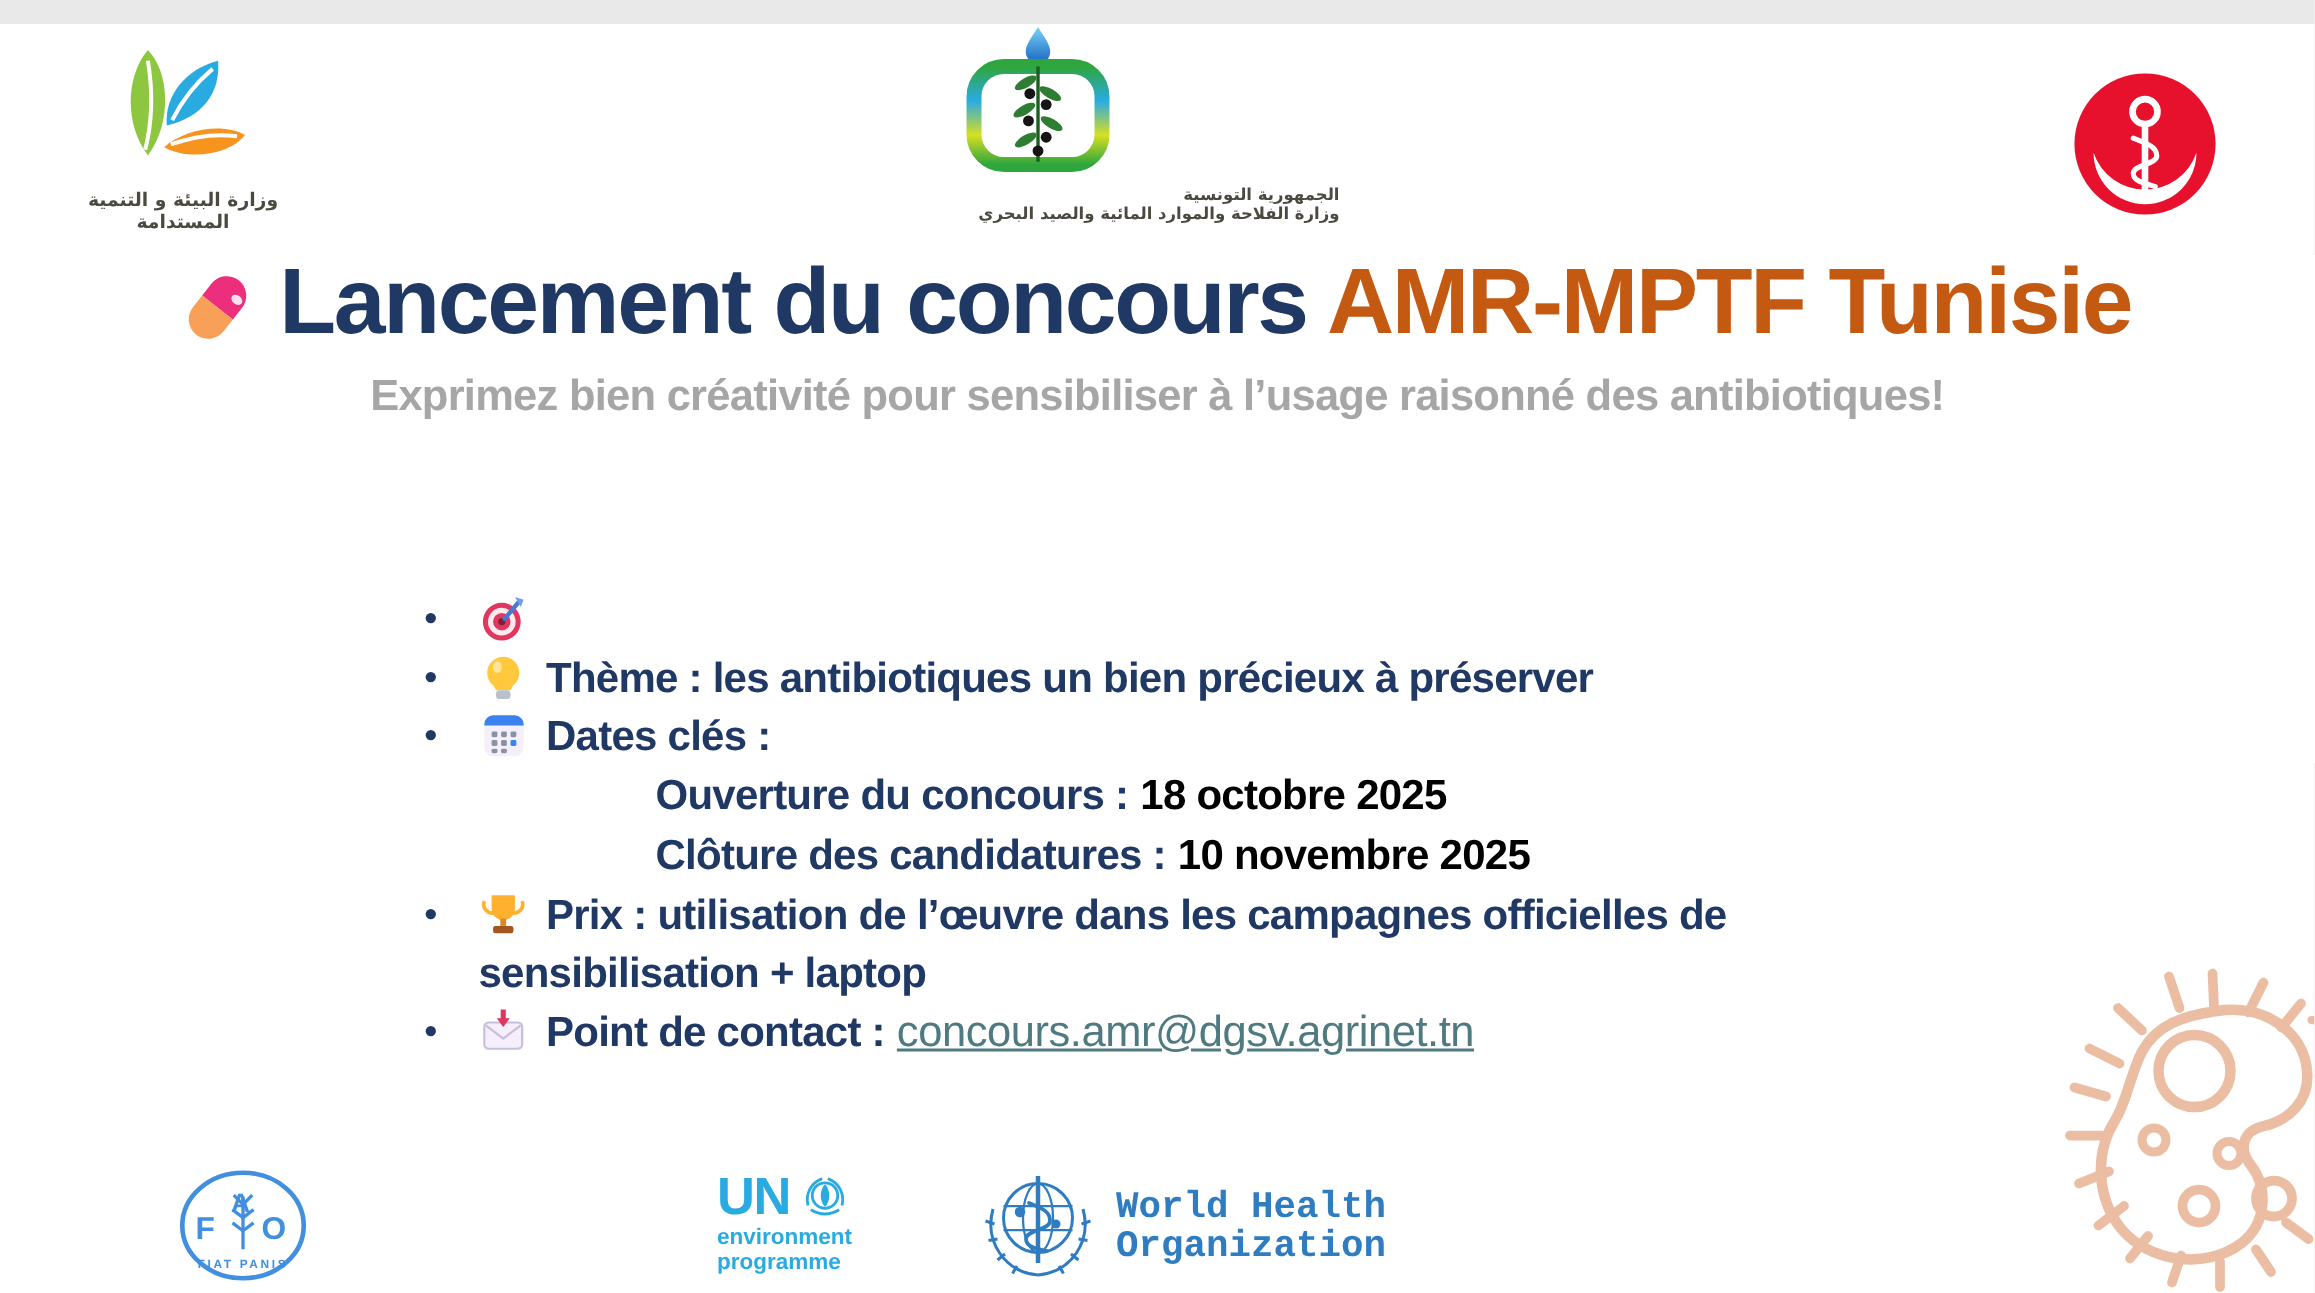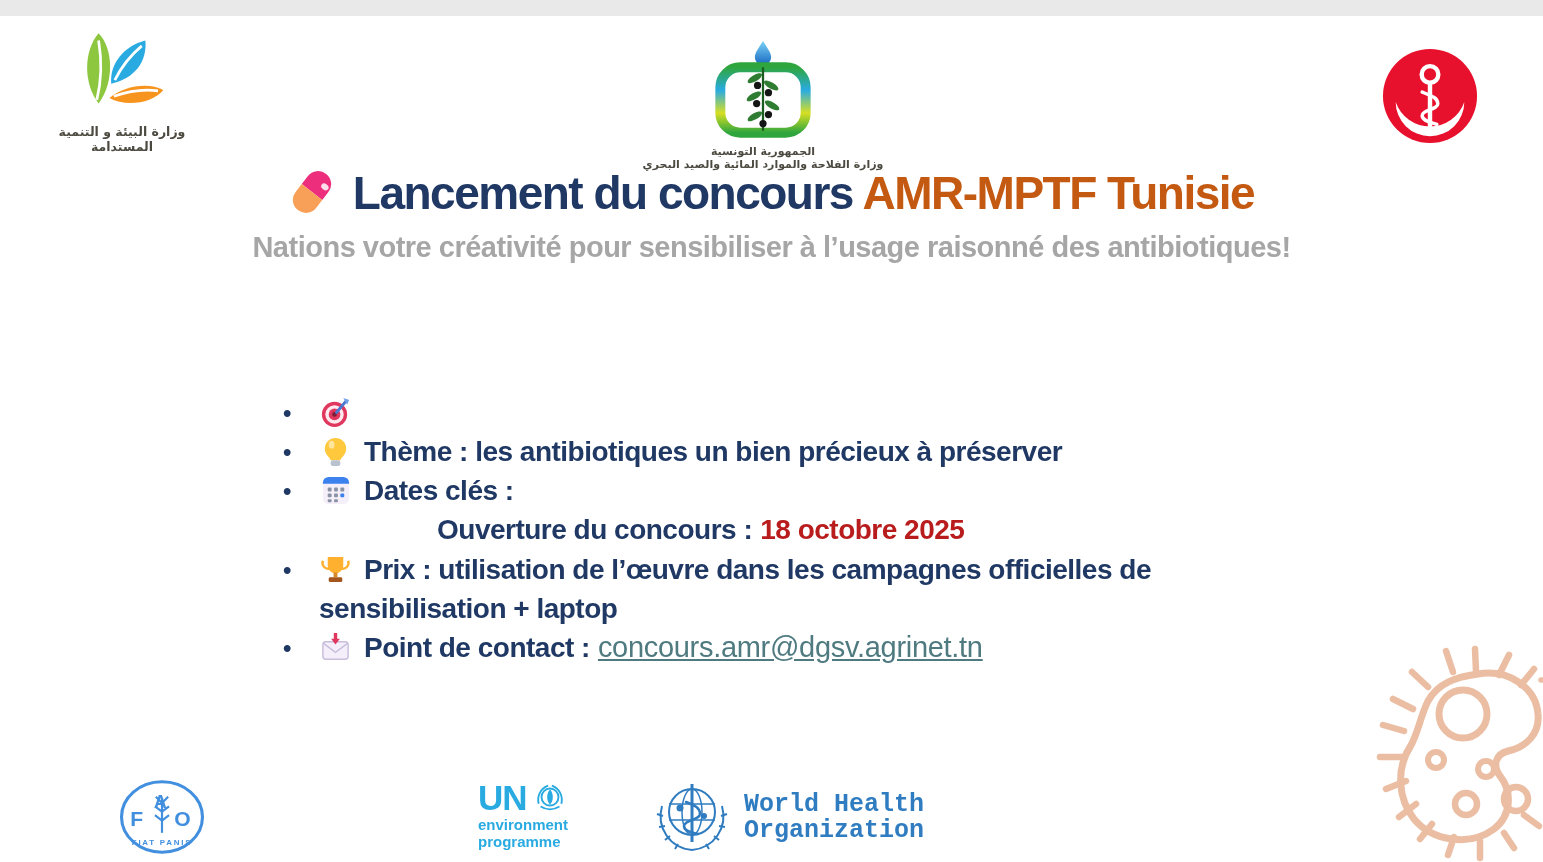--- a/index.html
+++ b/index.html
@@ -5,44 +5,44 @@
   html,body{margin:0;padding:0;background:#e9e9e9;}
   .slide{
     position:relative;width:1543px;height:862px;background:#ffffff;
     overflow:hidden;font-family:"Liberation Sans",sans-serif;
     margin:16px auto;
   }
   
   .logo-env{position:absolute;left:42px;top:10px;width:160px;text-align:center;}
   .logo-env .caption{display:block;margin-top:2px;font-family:"DejaVu Sans",sans-serif;
     font-size:12.5px;font-weight:bold;color:#4c4a40;direction:rtl;}
-  .logo-agri{position:absolute;left:633px;top:24px;width:260px;text-align:center;}
+  .logo-agri{position:absolute;left:633px;top:1px;width:260px;}
   .logo-agri .caption1{display:block;margin-top:1px;font-family:"DejaVu Sans",sans-serif;
     font-size:11px;font-weight:bold;color:#4c4a40;direction:rtl;}
   .logo-agri .caption2{display:block;font-family:"DejaVu Sans",sans-serif;
     font-size:11px;font-weight:bold;color:#4c4a40;direction:rtl;}
   .logo-vet{position:absolute;left:1381px;top:31px;width:98px;height:98px;}
 
   
   .title-block{position:absolute;left:0;right:0;top:152px;text-align:center;}
-  .title-line1{font-size:46px;font-weight:bold;letter-spacing:-1.5px;color:#1f3864;line-height:1.1;}
+  .title-line1{font-size:62px;font-weight:bold;letter-spacing:-1.5px;color:#1f3864;line-height:1.1;}
   .title-line1 .accent{color:#c45911;}
   .pill-wrap{display:inline-block;width:46px;height:46px;vertical-align:-6px;margin-right:18px;}
   .title-line2{font-size:51px;font-weight:bold;letter-spacing:-1.5px;color:#c0521f;line-height:1.1;margin-top:9px;}
   .tagline{font-size:29px;font-weight:bold;letter-spacing:-0.5px;color:#a6a6a6;margin-top:12px;}
 
   
   .list{position:absolute;left:283px;top:377px;width:1000px;color:#1f3864;}
   .li{position:relative;padding-left:36px;font-size:28px;font-weight:bold;
       letter-spacing:-0.5px;line-height:39px;}
   .li .marker{position:absolute;left:0;top:0;font-size:24px;}
   .li .emoji{display:inline-block;width:33px;height:33px;vertical-align:-7px;margin-right:12px;}
   .li .txt{white-space:pre-line;}
   .sub{padding-left:118px;font-size:28px;font-weight:bold;letter-spacing:-0.5px;line-height:40px;color:#1f3864;}
-  .sub .val{color:#b91c1c;margin-left:8px;}
+  .sub .val{color:#000000;margin-left:8px;}
   .email-link{color:#4e7a80;font-weight:normal;font-size:29px;letter-spacing:-0.3px;
       text-decoration:underline;margin-left:8px;}
 
   
   .footer-item{position:absolute;display:flex;align-items:center;}
   .f-fao{left:118px;top:762px;}
   .f-fao .cap{margin-left:14px;font-size:17.5px;font-weight:bold;color:#418fde;line-height:1.16;}
   .f-unep{left:478px;top:764px;display:block;}
   .f-unep .row{display:flex;align-items:center;}
   .f-unep .un{font-size:35px;font-weight:bold;letter-spacing:-1px;color:#29abe2;line-height:1;}
@@ -121,21 +121,21 @@
       <span class="pill-wrap">
         <svg width="46" height="46" viewBox="0 0 46 46">
           <g transform="rotate(38 23 23)">
             <path d="M10 23 V13 a13 13 0 0 1 26 0 V23 Z" fill="#ed2e7c"></path>
             <path d="M10 23 V33 a13 13 0 0 0 26 0 V23 Z" fill="#f9a058"></path>
             <ellipse cx="30" cy="11" rx="4" ry="3" fill="#ffffff" opacity="0.85"></ellipse>
           </g>
         </svg>
       </span><span>Lancement du concours</span><span class="accent"> AMR-MPTF Tunisie</span>
     </div>
-    <div class="tagline">Nations votre créativité pour sensibiliser à l’usage raisonné des antibiotiques!</div>
+    <div class="tagline">Exprimez bien créativité pour sensibiliser à l’usage raisonné des antibiotiques!</div>
   </div>
 
   <div class="list">
 
     <div class="li">
       <span class="marker">•</span>
       <span class="emoji">
         <svg width="33" height="33" viewBox="0 0 34 34">
           <circle cx="16" cy="19" r="13" fill="#e0375e"></circle>
           <circle cx="16" cy="19" r="9.5" fill="#ffe9ee"></circle>
@@ -173,20 +173,23 @@
               <rect x="15.5" y="20" width="4" height="4" rx="1"></rect>
               <rect x="22" y="20" width="4" height="4" rx="1" fill="#3b82ef"></rect>
             <rect x="9" y="26" width="4" height="3" rx="1"></rect>
               <rect x="15.5" y="26" width="4" height="3" rx="1"></rect>
           </g>
         </svg>
       </span><span class="txt">Dates clés :</span>
 
       <div class="sub">
         <span>Ouverture du concours :</span><span class="val">18 octobre 2025</span>
+      </div>
+      <div class="sub">
+        <span>Clôture des candidatures :</span><span class="val">10 novembre 2025</span>
       </div>
     </div>
 
     <div class="li">
       <span class="marker">•</span>
       <span class="emoji">
         <svg width="33" height="33" viewBox="0 0 34 34">
           <path d="M4 8 a6 6 0 0 0 7 8" stroke="#ffb02e" stroke-width="2.5" fill="none"></path>
           <path d="M30 8 a6 6 0 0 1 -7 8" stroke="#ffb02e" stroke-width="2.5" fill="none"></path>
           <path d="M9 4 h16 v9 a8 8 0 0 1 -16 0 Z" fill="#ffb02e"></path>

